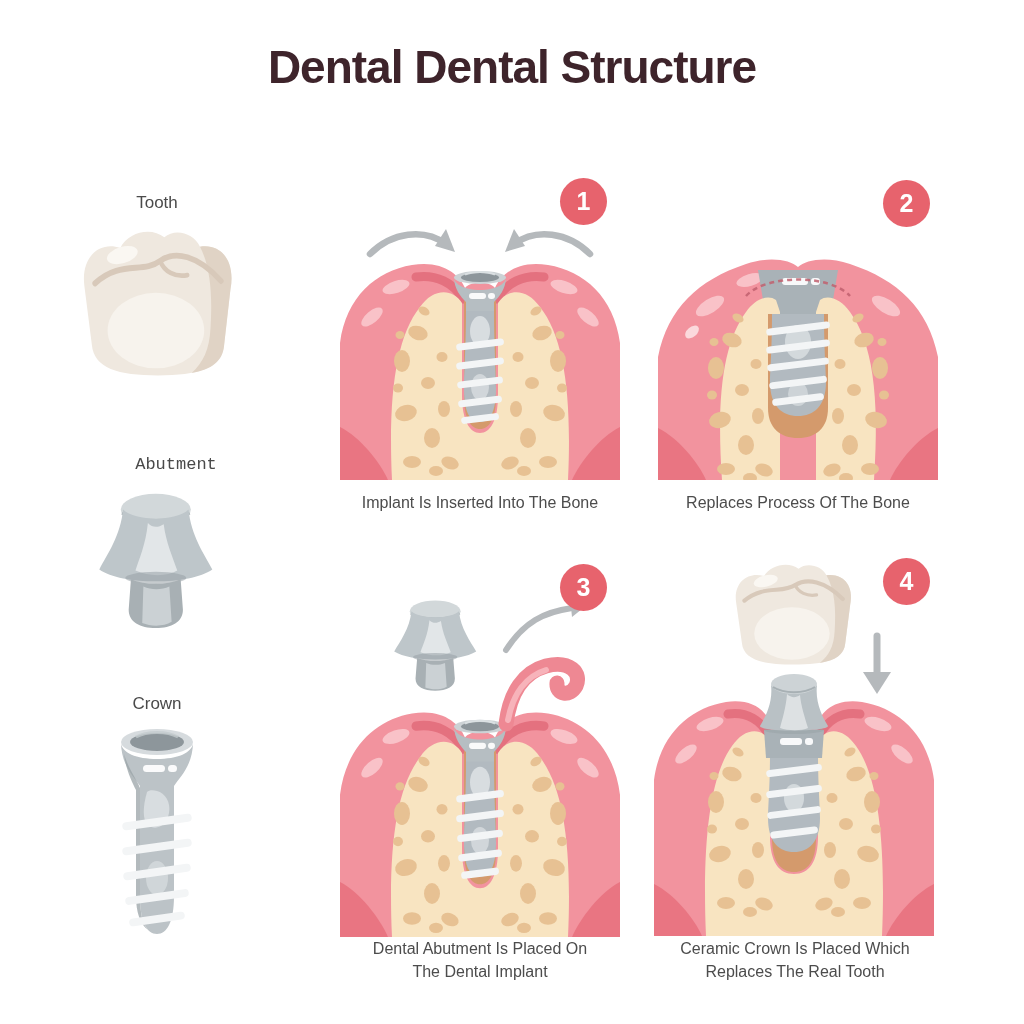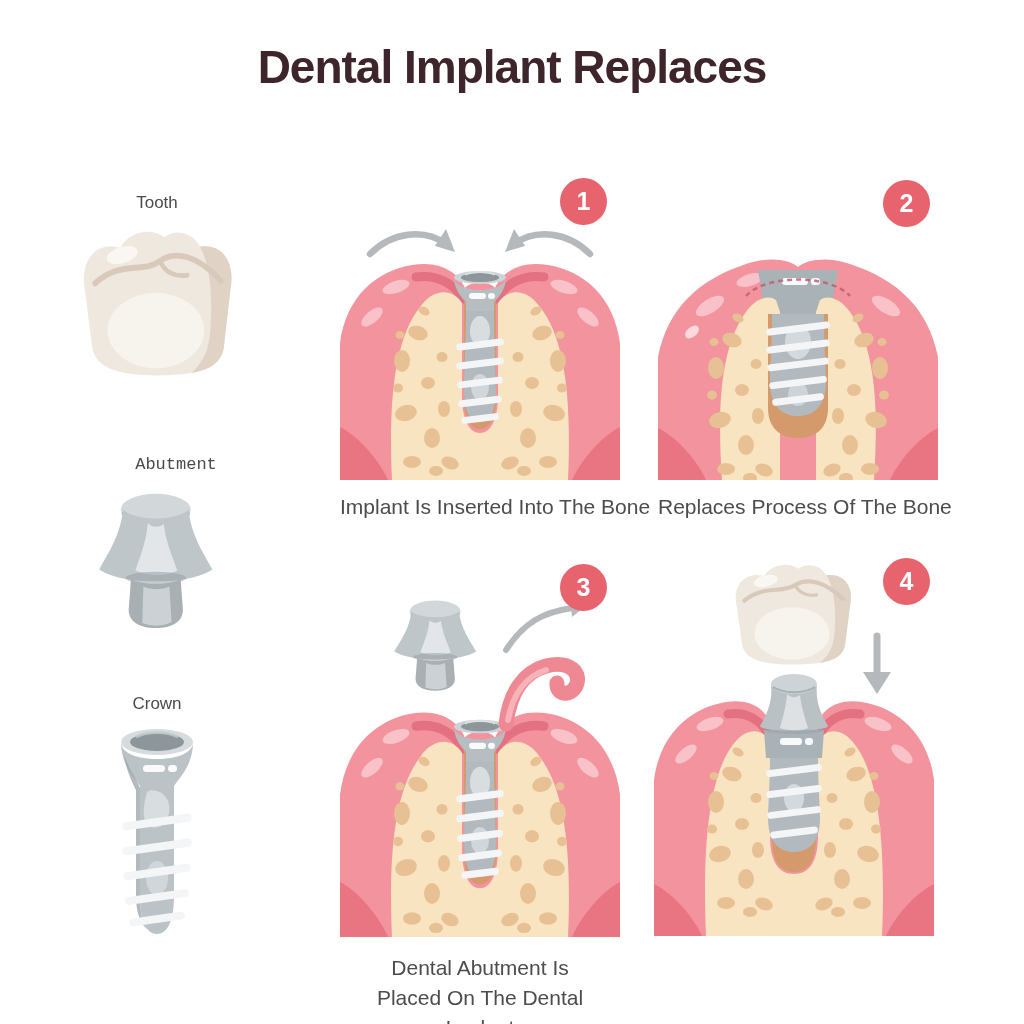--- a/index.html
+++ b/index.html
@@ -10,25 +10,25 @@
   .title{
     position:absolute;top:40px;left:0;width:1024px;text-align:center;
     font-size:46px;font-weight:bold;letter-spacing:-1px;color:#3e242b;margin:0;
   }
   .part-label{
     position:absolute;width:200px;text-align:center;
     font-size:17px;color:#4a4a4a;
   }
   .caption{
     position:absolute;width:280px;text-align:center;
-    font-size:21px;line-height:1.42;color:#4c4c4c;
+    font-size:16px;line-height:1.42;color:#4c4c4c;
   }
   .caption span{display:inline-block;}
   .cap-nowrap{white-space:nowrap;}
-  .cap3 span{max-width:220px;margin-top:15px;}
+  .cap3 span{max-width:220px;}
   .cap4 span{max-width:252px;}
   .badge{
     position:absolute;width:47px;height:47px;border-radius:50%;
     background:#e7636d;color:#ffffff;font-size:25px;font-weight:bold;
     display:flex;align-items:center;justify-content:center;
   }
   .art{position:absolute;}
   .defs-hidden{position:absolute;width:0;height:0;overflow:hidden;}
 </style>
 </head>
@@ -123,21 +123,21 @@
       <path d="M52,255 C48,170 56,112 80,82 C92,64 112,62 122,78 L122,170 C122,196 130,208 140,208 C150,208 158,196 158,170 L158,78 C168,62 188,64 200,82 C224,112 232,170 228,255 Z" fill="#f8e4c1"></path>
       <path d="M124,76 L124,172 C124,194 131,204 140,204 C149,204 156,194 156,172 L156,76 Z" fill="#d49a6c"></path>
       <use href="#sym-spots"></use>
       <use href="#sym-spots" transform="translate(280,0) scale(-1,1)"></use>
     </g>
   </defs>
 </svg>
 
 <div class="canvas">
 
-  <h1 class="title">Dental Implant Replaces</h1>
+  <h1 class="title">Dental Dental Structure</h1>
 
   <div class="part-label" style="left:57px;top:193px;">Tooth</div>
   <svg class="art" style="left:74px;top:222px;" width="168" height="154" viewBox="0 0 168 154">
     <use href="#sym-crown" transform="scale(1.05,1.18)"></use>
   </svg>
 
   <div class="part-label" style="left:76px;top:455px;font-family:Liberation Mono, monospace;">Abutment</div>
   <svg class="art" style="left:88px;top:484px;" width="136" height="148" viewBox="0 0 136 148">
     <use href="#sym-abutment" transform="scale(1.13,1.22)"></use>
   </svg>
@@ -259,14 +259,17 @@
     </g>
     <use href="#sym-crown" transform="translate(76,0) scale(0.82)"></use>
     <g>
       <line x1="225" y1="78" x2="225" y2="118" stroke="#b5b9bc" stroke-width="7" stroke-linecap="round"></line>
       <polygon points="225,136 211,114 239,114" fill="#b5b9bc"></polygon>
     </g>
   </svg>
   <div class="badge" style="left:883px;top:558px;">
     <span>4</span>
   </div>
+  <div class="caption cap4" style="left:655px;top:938px;">
+    <span>Ceramic Crown Is Placed Which Replaces The Real Tooth</span>
+  </div>
 
 </div>
 
 </body></html>

